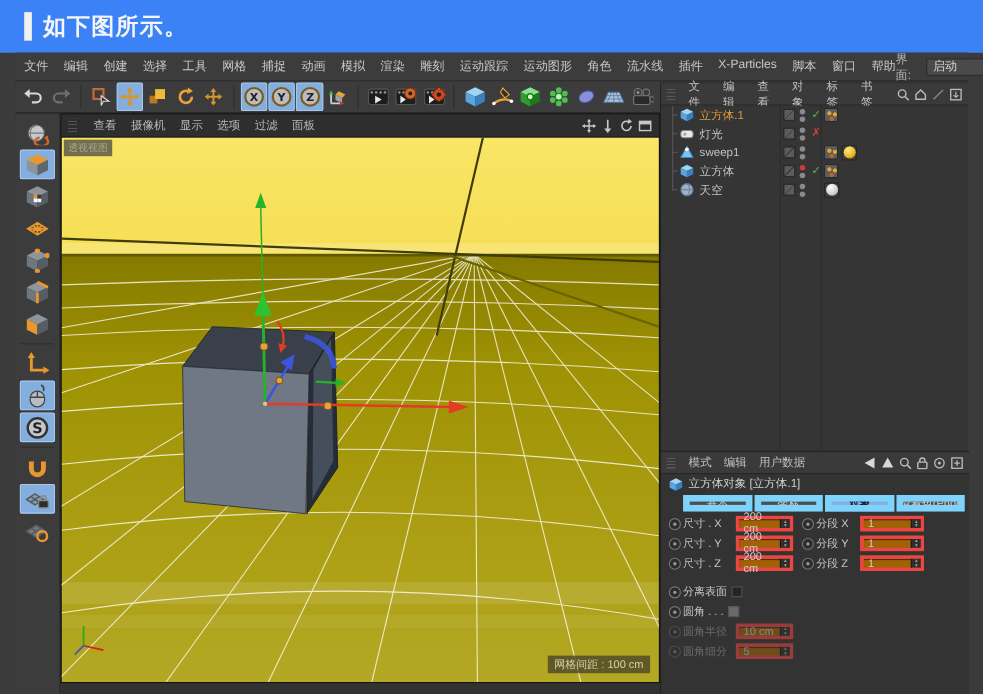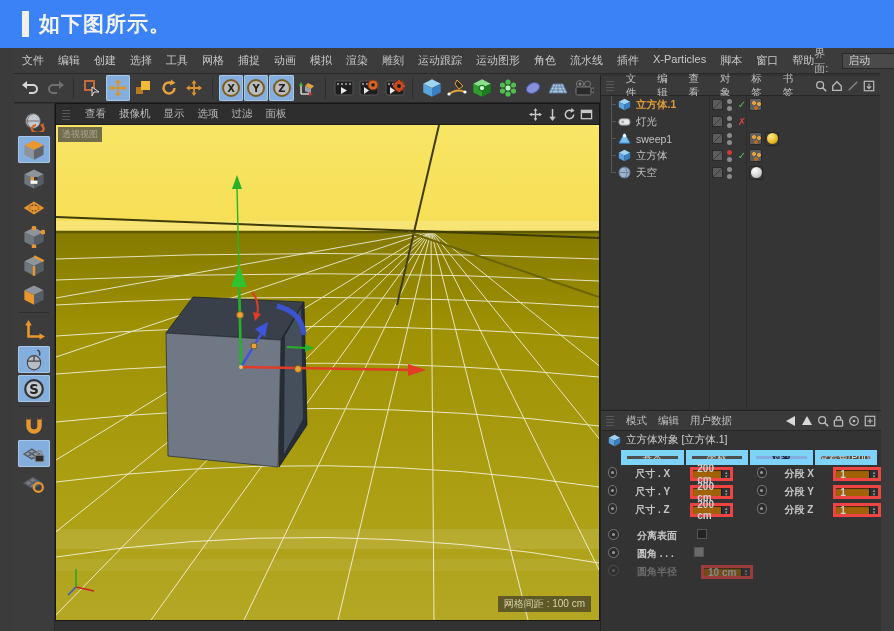--- a/index.html
+++ b/index.html
@@ -57,21 +57,21 @@
   
   .om-list { position:relative; height:313px; background:#353535; overflow:hidden; }
   .om-colsep { position:absolute; top:0; bottom:0; width:1px; background:#2c2c2c; }
   .om-row { display:flex; align-items:center; height:17px; position:relative; padding-left:6px; }
   .om-tree { width:10px; height:17px; position:relative; }
   .om-tree::before { content:""; position:absolute; left:4px; top:0; bottom:0; border-left:1px solid #565656; }
   .om-row:last-child .om-tree::before { bottom:8px; }
   .om-tree::after { content:""; position:absolute; left:4px; top:8px; width:5px; border-top:1px solid #565656; }
   .om-obj-icon { width:15px; height:15px; margin-right:4px; display:flex; align-items:center; justify-content:center; }
   .om-name { font-size:10.5px; color:#c2c2c2; flex:0 0 auto; }
-  .om-row.selected .om-name { color:#e09a3a;font-weight:bold; }
+  .om-row.selected .om-name { color:#e09a3a; }
   .om-cols { position:absolute; left:111px; display:flex; align-items:center; gap:4px; }
   .layer-chip { width:11px; height:11px; background:linear-gradient(135deg,#5c5c5c 46%,#3d3d3d 46% 54%,#5c5c5c 54%); border:1px solid #2a2a2a; }
   .vis-dots { display:flex; flex-direction:column; gap:2px; }
   .vis-dots i { width:5px; height:5px; border-radius:50%; background:#8a8a8a; }
   .vis-dots i.red { background:#cc3a3a; }
   .enable { width:12px; font-size:10px; font-weight:bold; text-align:center; }
   .enable.on { color:#55c04f; }
   .enable.off { color:#d84040; }
   .om-tags { position:absolute; left:148px; display:flex; gap:3px; align-items:center; }
   .tag-phong { width:13px; height:13px; border-radius:2px; background:radial-gradient(circle at 4px 4px,#e8a23c 1.6px,transparent 2.2px),radial-gradient(circle at 9px 5px,#e8a23c 1.6px,transparent 2.2px),radial-gradient(circle at 6px 9px,#b86a20 1.6px,transparent 2.2px),#5d5d5d; border:1px solid #2a2a2a; }
@@ -80,21 +80,21 @@
   .tag-mat .yellow { background:radial-gradient(circle at 35% 30%,#ffe98a,#e8b820 60%,#9a7408); }
   .tag-mat .white { background:radial-gradient(circle at 35% 30%,#ffffff,#cfcfcf 60%,#8f8f8f); }
 
   
   .am { position:absolute; left:0; top:334px; width:280px; height:221px; background:#333; border-top:1px solid #222; }
   .am-title { height:18px; display:flex; align-items:center; gap:5px; padding:0 7px; font-size:10.5px; color:#cfcfcf; }
   .am-tabs { display:flex; gap:2px; padding:1px 4px 2px 20px; }
   .am-tab { flex:1; height:15px; background:#4e4e4e; border:6px solid #7dd3fc; font-size:10px; color:#d8d8d8; display:flex; align-items:center; justify-content:center; white-space:nowrap; overflow:hidden; }
   .am-tab.active { background:#84aede; color:#13243a; font-weight:bold; }
   .am-section { font-size:10.5px; color:#cfcfcf; padding:4px 7px 2px; border-bottom:1px solid #404040; margin-bottom:3px; }
-  .am-row { display:flex; height:18px; padding-left:7px; gap:18px;font-weight:bold; }
+  .am-row { display:flex; align-items:center; height:18px; padding-left:7px; gap:2px; }
   .anim-dot { width:11px; height:11px; border-radius:50%; border:1px solid #777; background:#2c2c2c; display:flex; align-items:center; justify-content:center; }
   .anim-dot::after { content:""; width:3px; height:3px; border-radius:50%; background:#999; }
   .am-label { font-size:10px; color:#c6c6c6; white-space:nowrap; }
   .am-label.w1 { width:46px; }
   .am-label.w2 { width:38px; }
   .field { height:14px; background:#a16207; border:3px solid #ef4444; box-shadow:inset 0 1px 1px rgba(0,0,0,.6); display:flex; align-items:center; }
   .field .val { flex:1; font-size:10px; color:#cfcfcf; padding:0 4px; }
   .field .stepper { width:9px; align-self:stretch; background:#2e2e2e; border-left:1px solid #191919; display:flex; flex-direction:column; align-items:center; justify-content:center; font-size:5px; line-height:4px; color:#9a9a9a; }
   .field.f1 { width:52px; margin-right:6px; }
   .field.f2 { width:58px; }
@@ -801,15 +801,23 @@
       </div>
 
       <div class="am-row dis">
         <span class="anim-dot"></span>
         <span class="am-label w1">圆角半径</span>
         <span class="field f1">
             <span class="val">10 cm</span>
             <span class="stepper">▴<br>▾</span>
           </span>
       </div>
+      <div class="am-row dis">
+        <span class="anim-dot"></span>
+        <span class="am-label w1">圆角细分</span>
+        <span class="field f1">
+            <span class="val">5</span>
+            <span class="stepper">▴<br>▾</span>
+          </span>
+      </div>
     </div>
   </div>
 </div>
 
 </body></html>

